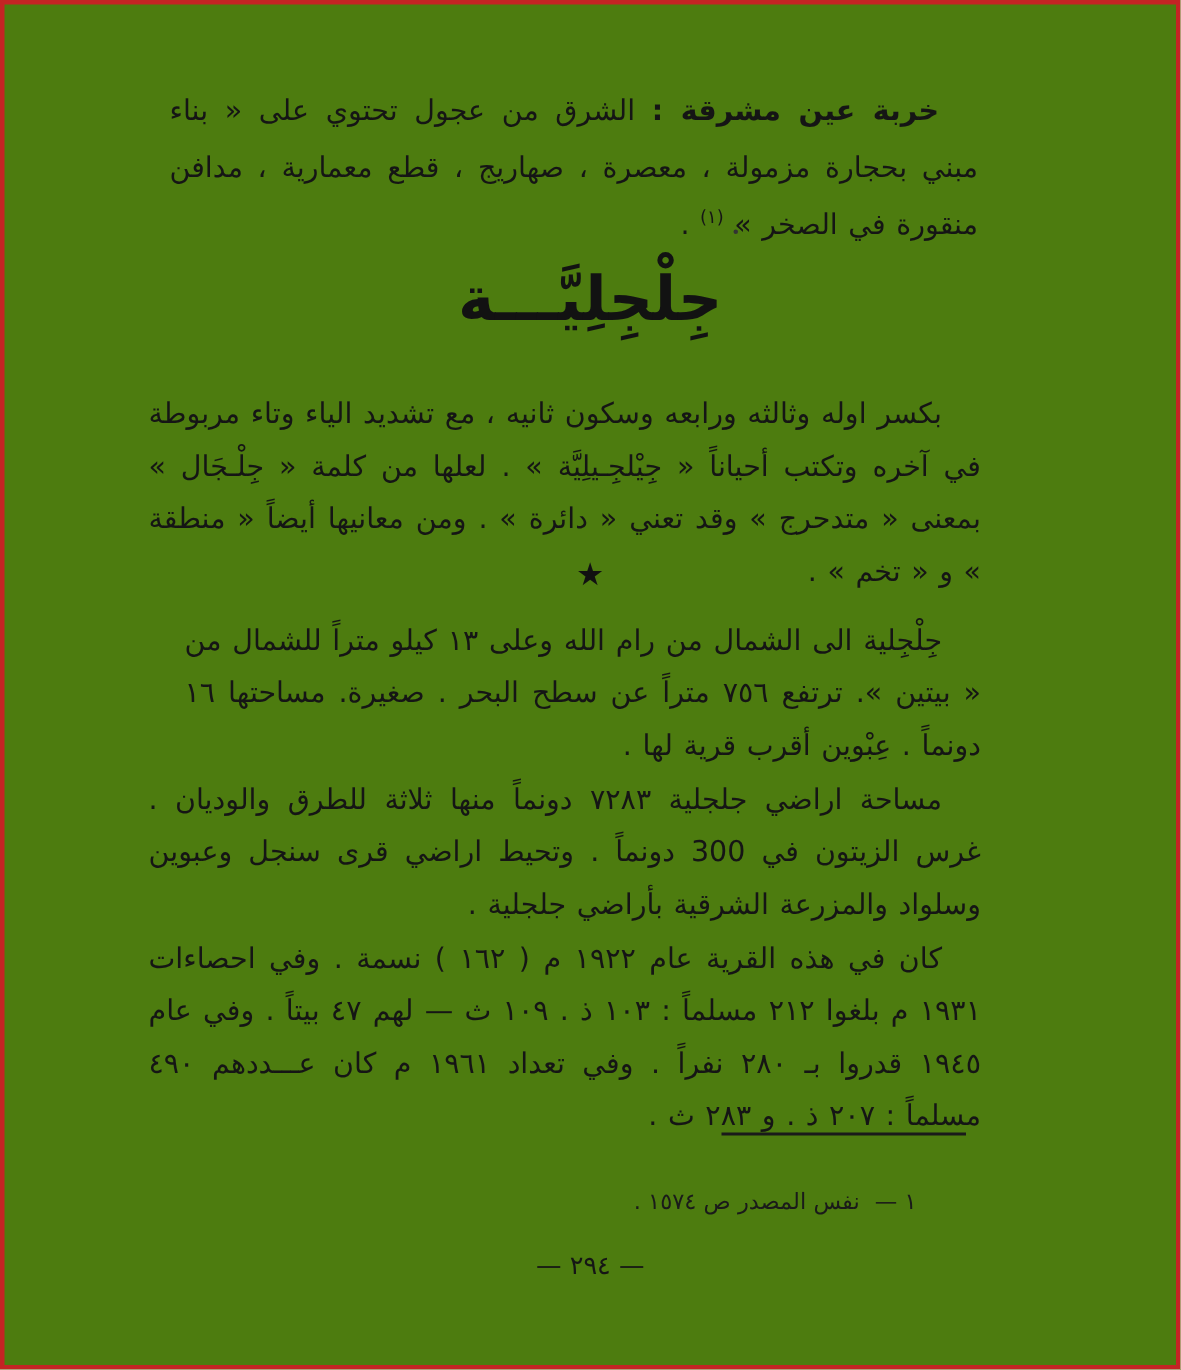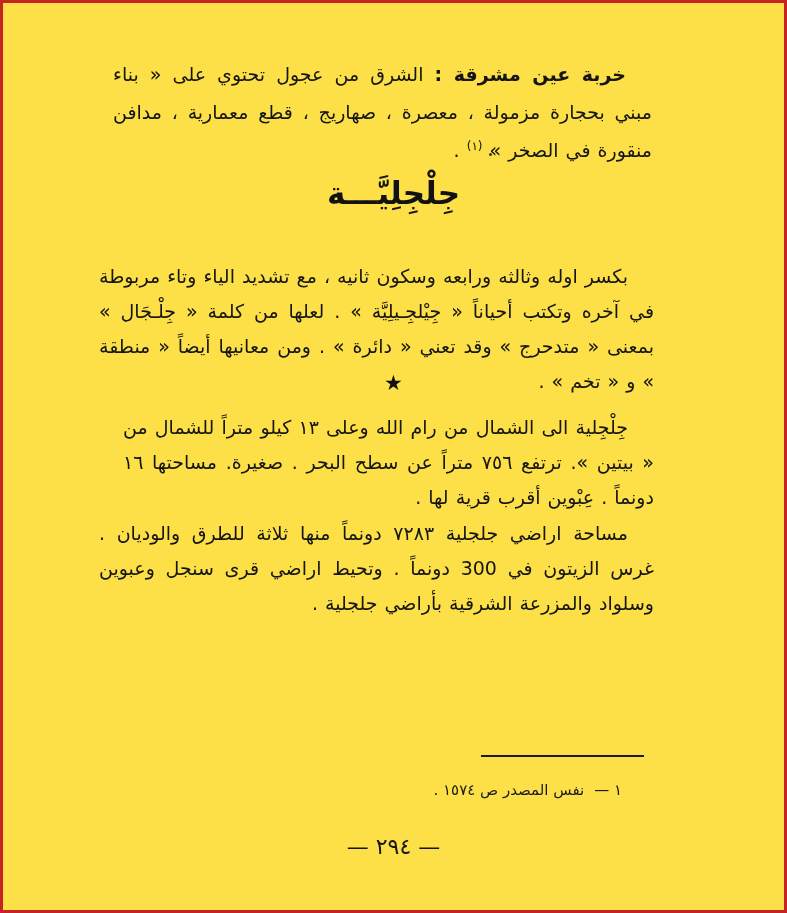--- a/index.html
+++ b/index.html
@@ -5,21 +5,21 @@
   html, body {
     margin: 0;
     padding: 0;
     background: #ffffff;
   }
   .page {
     position: relative;
     width: 787px;
     height: 913px;
     box-sizing: border-box;
-    background: #fde047;
+    background: #4d7c0f;
     border: 3px solid #c42424;
     overflow: hidden;
     font-family: "DejaVu Sans", sans-serif;
     color: #151515;
     direction: rtl;
   }
   .para {
     position: absolute;
     right: 130px;
     left: 96px;
@@ -44,21 +44,21 @@
     line-height: 0;
   }
   .entry-title {
     position: absolute;
     top: 172px;
     left: 0;
     right: 0;
     margin: 0;
     text-align: center;
     text-align-last: center;
-    font-size: 31px;
+    font-size: 41px;
     font-weight: bold;
     letter-spacing: 0px;
     color: #121212;
   }
   .ink-dot {
     position: absolute;
     top: 150px;
     right: 292px; 
     width: 3px;
     height: 3px;
@@ -84,35 +84,35 @@
     top: 752px;
     right: 140px;
     width: 163px;
     height: 2px;
     background: #1a1a1a;
   }
   .footnote {
     position: absolute;
     top: 770px;
     right: 158px;
-    margin: 4px;
+    margin: 15px;
     font-size: 15px;
     line-height: 26px;
     text-align: right;
     color: #1a1a1a;
   }
   .footnote .fn-marker { margin-left: 10px; }
   .page-number {
     position: absolute;
     top: 831px;
     left: 0;
     right: 0;
     text-align: center;
     text-align-last: center;
-    font-size: 22px;
+    font-size: 17px;
     color: #151515;
   }
 </style>
 </head>
 <body>
 
 <div class="page">
 
   <p class="para para-khirbet"><b>خربة عين مشرقة :</b><span> الشرق من عجول تحتوي على « بناء مبني بحجارة مزمولة ، معصرة ، صهاريج ، قطع معمارية ، مدافن منقورة في الصخر » </span><sup>(١)</sup><span> .</span></p>
 
@@ -121,20 +121,21 @@
   <h1 class="entry-title">جِلْجِلِيَّـــة</h1>
 
   <p class="para para-etymology">بكسر اوله وثالثه ورابعه وسكون ثانيه ، مع تشديد الياء وتاء مربوطة في آخره وتكتب أحياناً « جِيْلجِـيلِيَّة » . لعلها من كلمة « جِلْـجَال » بمعنى « متدحرج » وقد تعني « دائرة » . ومن معانيها أيضاً « منطقة » و « تخم » .</p>
 
   <div class="star-separator">★</div>
 
   <p class="para para-location">جِلْجِلية الى الشمال من رام الله وعلى ١٣ كيلو متراً للشمال من « بيتين ». ترتفع ٧٥٦ متراً عن سطح البحر . صغيرة. مساحتها ١٦ دونماً . عِبْوين أقرب قرية لها .</p>
 
   <p class="para para-lands">مساحة اراضي جلجلية ٧٢٨٣ دونماً منها ثلاثة للطرق والوديان . غرس الزيتون في 300 دونماً . وتحيط اراضي قرى سنجل وعبوين وسلواد والمزرعة الشرقية بأراضي جلجلية .</p>
 
+  <p class="para para-population">كان في هذه القرية عام ١٩٢٢ م ( ١٦٢ ) نسمة . وفي احصاءات ١٩٣١ م بلغوا ٢١٢ مسلماً : ١٠٣ ذ . ١٠٩ ث — لهم ٤٧ بيتاً . وفي عام ١٩٤٥ قدروا بـ ٢٨٠ نفراً . وفي تعداد ١٩٦١ م كان عـــددهم ٤٩٠ مسلماً : ٢٠٧ ذ . و ٢٨٣ ث .</p>
 
   <div class="footnote-rule"></div>
 
   <p class="footnote"><span class="fn-marker">١ —</span><span>نفس المصدر ص ١٥٧٤ .</span></p>
 
   <div class="page-number">— ٢٩٤ —</div>
 
 </div>
 
 </body></html>

